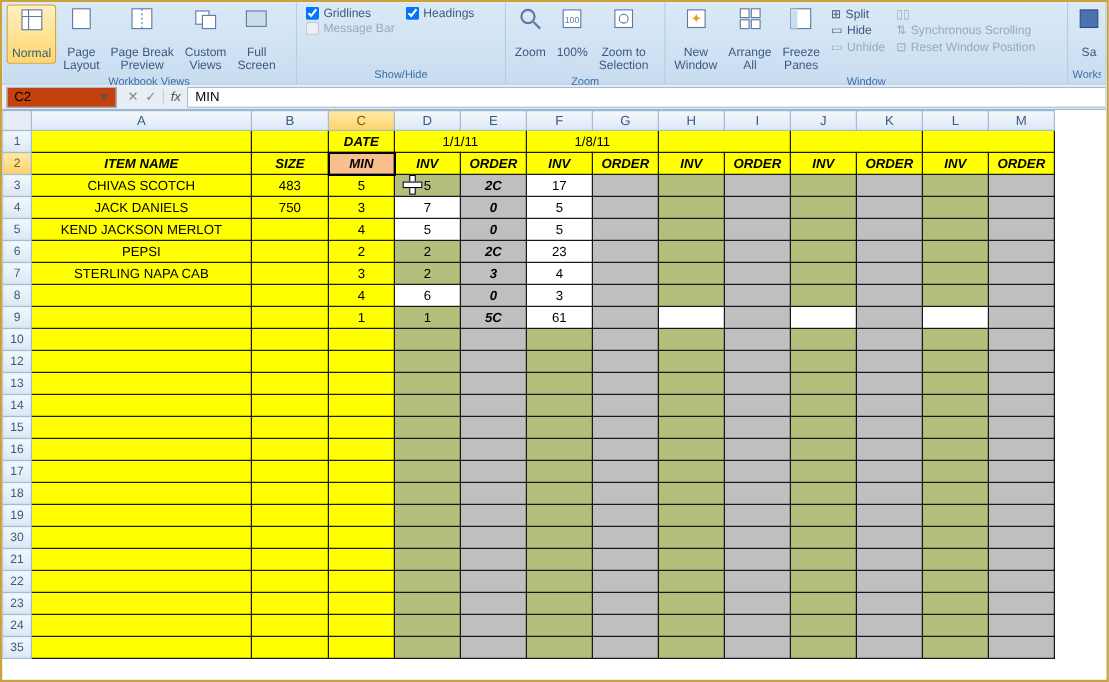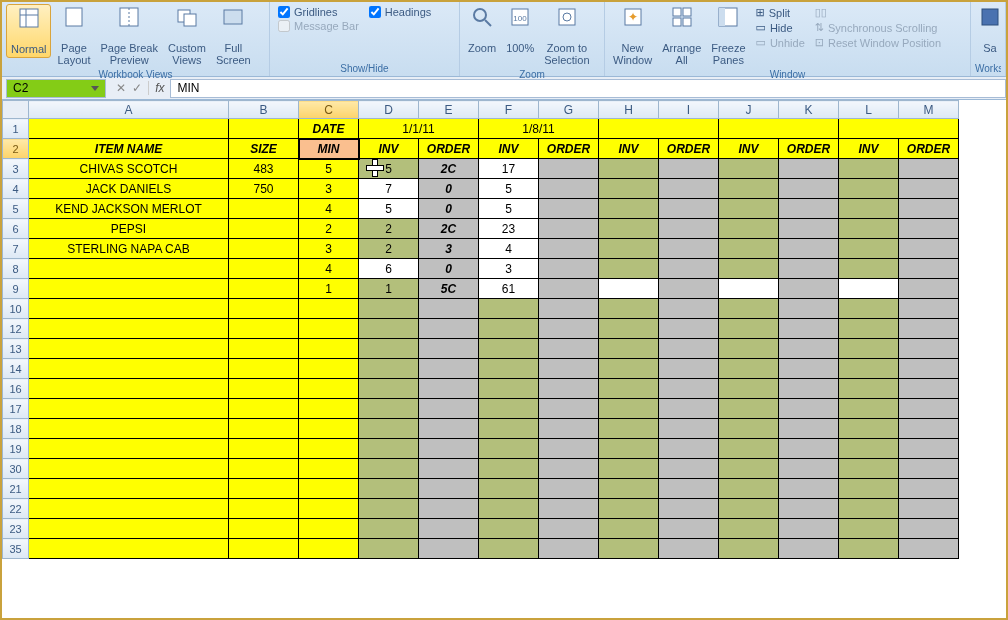--- a/index.html
+++ b/index.html
@@ -13,21 +13,21 @@
 .ribbon-btn { display: flex; flex-direction: column; align-items: center; justify-content: center; padding: 2px 4px; border-radius: 3px; cursor: pointer; text-align: center; line-height: 1.1; }
 .ribbon-btn.active { background: linear-gradient(#fff0c1, #ffd76a); border: 1px solid #d9a43c; }
 .ribbon-btn .ico { width: 22px; height: 22px; margin-bottom: 14px; display: flex; align-items: center; justify-content: center; }
 .ribbon-col { display: flex; flex-direction: column; gap: 2px; padding: 2px 4px; font-size: 11px; }
 .ribbon-chk { display: flex; align-items: center; gap: 4px; white-space: nowrap; }
 .ribbon-chk input { width: 12px; height: 12px; }
 .disabled { color: #97a9bd; }
 
 
 .fbar { display: flex; align-items: center; height: 23px; border-bottom: 1px solid #9bb8d6; background: #e8eef6; font-size: 12px; }
-.namebox { width: 100px; height: 19px; margin: 0 4px; background: #84cc16; border: 1px solid #a7bcd6; padding: 0 6px; display: flex; align-items: center; }
+.namebox { width: 100px; height: 19px; margin: 0 4px; background: #c2410c; border: 1px solid #a7bcd6; padding: 0 6px; display: flex; align-items: center; }
 .namebox::after { content: ''; border-left: 4px solid transparent; border-right: 4px solid transparent; border-top: 5px solid #555; margin-left: auto; }
 .fxbtns { display: flex; gap: 6px; padding: 0 6px; color: #888; }
 .fxlabel { font-style: italic; color: #555; padding: 0 6px; border-left: 1px solid #ccc; }
 .finput { flex: 1; background: #fff; height: 19px; border: 1px solid #a7bcd6; padding: 0 6px; display: flex; align-items: center; }
 
 
 .grid-wrap { position: relative; overflow: hidden; height: calc(620px - 75px - 23px - 4px); }
 table.grid { border-collapse: collapse; table-layout: fixed; }
 .corner { width: 26px; height: 18px; background: #e8eef6; border: 1px solid #9eb6ce; }
 th.colh { background: linear-gradient(#f3f7fc, #dce8f5); border: 1px solid #9eb6ce; font-weight: normal; font-size: 12px; color: #3b5a82; height: 18px; }
@@ -490,20 +490,36 @@
           <td class="cell olive"></td>
           <td class="cell gray"></td>
           <td class="cell olive"></td>
           <td class="cell gray"></td>
           <td class="cell olive"></td>
           <td class="cell gray"></td>
           <td class="cell olive"></td>
           <td class="cell gray"></td>
         </tr>
         <tr>
+          <th class="rowh">15</th>
+          <td class="cell yellow"></td>
+          <td class="cell yellow"></td>
+          <td class="cell yellow"></td>
+          <td class="cell olive"></td>
+          <td class="cell gray"></td>
+          <td class="cell olive"></td>
+          <td class="cell gray"></td>
+          <td class="cell olive"></td>
+          <td class="cell gray"></td>
+          <td class="cell olive"></td>
+          <td class="cell gray"></td>
+          <td class="cell olive"></td>
+          <td class="cell gray"></td>
+        </tr>
+        <tr>
           <th class="rowh">16</th>
           <td class="cell yellow"></td>
           <td class="cell yellow"></td>
           <td class="cell yellow"></td>
           <td class="cell olive"></td>
           <td class="cell gray"></td>
           <td class="cell olive"></td>
           <td class="cell gray"></td>
           <td class="cell olive"></td>
           <td class="cell gray"></td>
@@ -603,20 +619,36 @@
           <td class="cell gray"></td>
           <td class="cell olive"></td>
           <td class="cell gray"></td>
           <td class="cell olive"></td>
           <td class="cell gray"></td>
           <td class="cell olive"></td>
           <td class="cell gray"></td>
         </tr>
         <tr>
           <th class="rowh">23</th>
+          <td class="cell yellow"></td>
+          <td class="cell yellow"></td>
+          <td class="cell yellow"></td>
+          <td class="cell olive"></td>
+          <td class="cell gray"></td>
+          <td class="cell olive"></td>
+          <td class="cell gray"></td>
+          <td class="cell olive"></td>
+          <td class="cell gray"></td>
+          <td class="cell olive"></td>
+          <td class="cell gray"></td>
+          <td class="cell olive"></td>
+          <td class="cell gray"></td>
+        </tr>
+        <tr>
+          <th class="rowh">24</th>
           <td class="cell yellow"></td>
           <td class="cell yellow"></td>
           <td class="cell yellow"></td>
           <td class="cell olive"></td>
           <td class="cell gray"></td>
           <td class="cell olive"></td>
           <td class="cell gray"></td>
           <td class="cell olive"></td>
           <td class="cell gray"></td>
           <td class="cell olive"></td>

